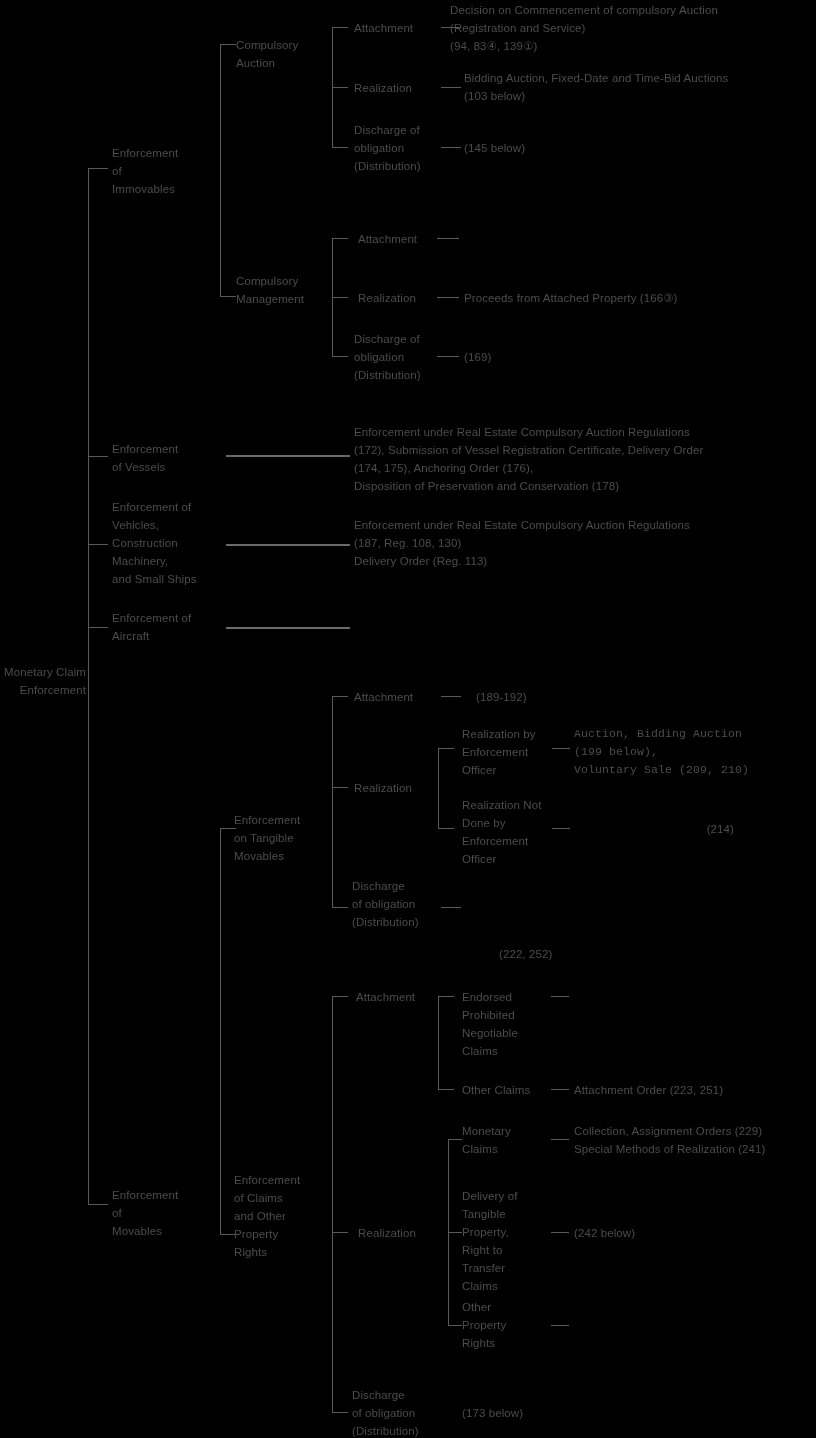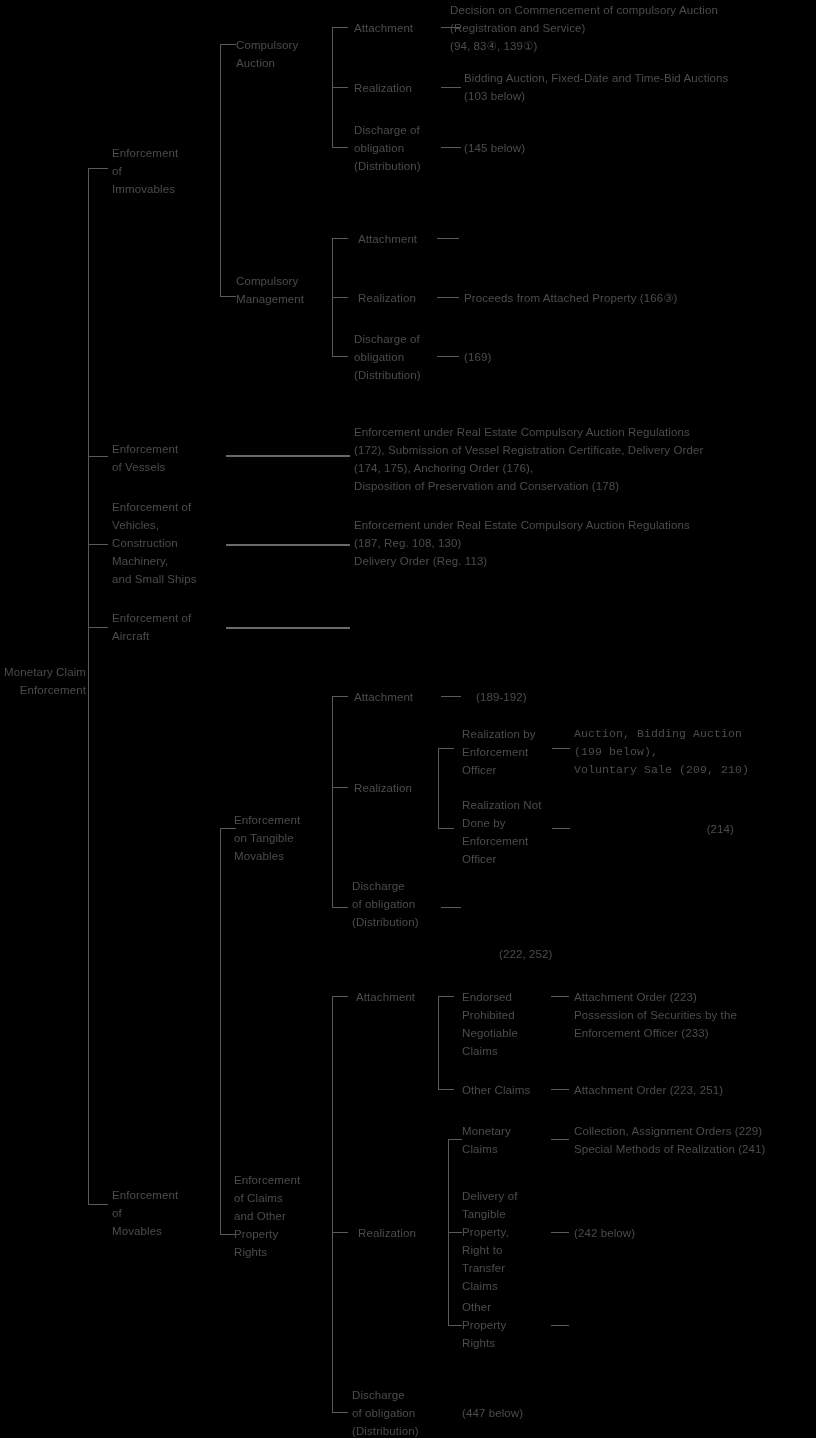--- a/index.html
+++ b/index.html
@@ -197,22 +197,19 @@
 (187, Reg. 108, 130)
 Delivery Order (Reg. 113)</div>
 
   <div class="node" style="left:476px;top:688px;width:160px;">(189-192)</div>
   <div class="node" style="left:574px;top:725px;width:236px;font-family:Liberation Mono, monospace;">Auction, Bidding Auction
 (199 below),
 Voluntary Sale (209, 210)</div>
   <div class="node" style="left:574px;top:820px;width:160px;text-align:right;">(214)</div>
   <div class="node" style="left:464px;top:945px;width:160px;margin-left:35px;">(222, 252)</div>
 
-  <div class="node" style="left:574px;top:988px;width:240px;">Attachment Order (223)
-Possession of Securities by the
-Enforcement Officer (233)</div>
   <div class="node" style="left:574px;top:1081px;width:240px;">Attachment Order (223, 251)</div>
   <div class="node" style="left:574px;top:1122px;width:242px;">Collection, Assignment Orders (229)
 Special Methods of Realization (241)</div>
   <div class="node" style="left:574px;top:1224px;width:180px;">(242 below)</div>
-  <div class="node" style="left:462px;top:1404px;width:160px;">(447 below)</div>
+  <div class="node" style="left:462px;top:1404px;width:160px;">(173 below)</div>
 
 </div>
 
 </body></html>

